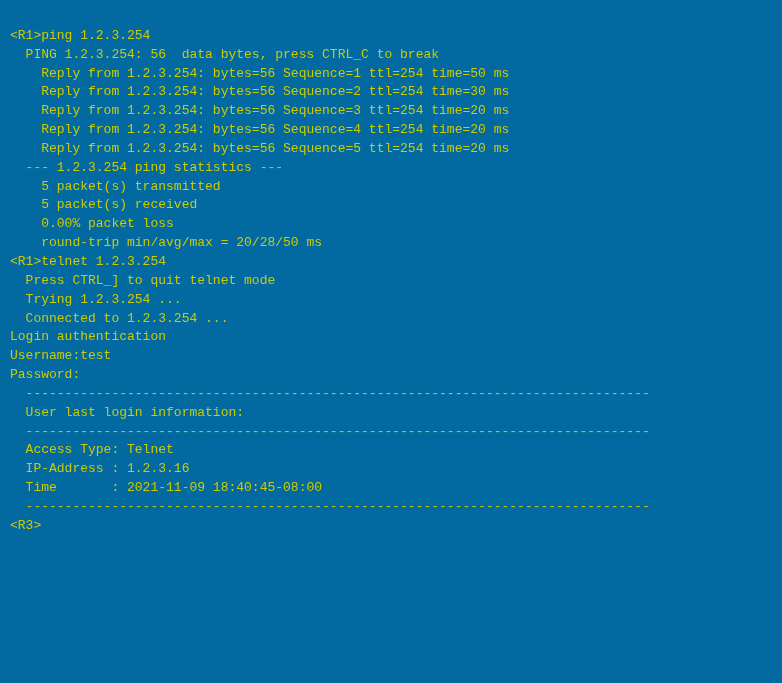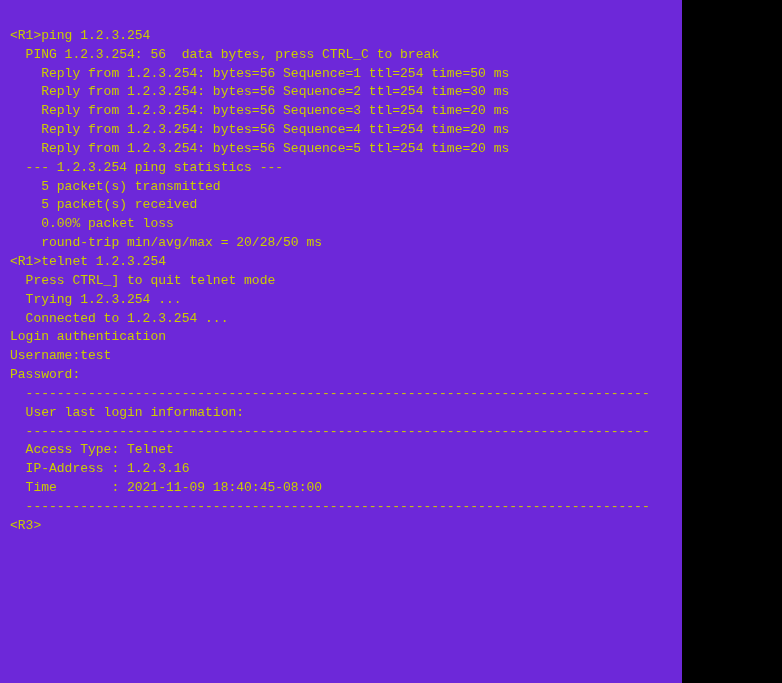--- a/index.html
+++ b/index.html
@@ -10,23 +10,23 @@
 
     body {
       background: #000;
       width: 782px;
       height: 683px;
       overflow: hidden;
       font-family: 'Courier New', Courier, monospace;
     }
 
     .terminal {
-      background: #6d28d9;
+      background: #0369a1;
       color: #cccc00;
-      width: 682px;
+      width: 782px;
       height: 683px;
       padding: 8px 10px;
       font-size: 13px;
       line-height: 1.45;
       white-space: pre;
       overflow: hidden;
     }
   </style>
 </head>
 <body>

